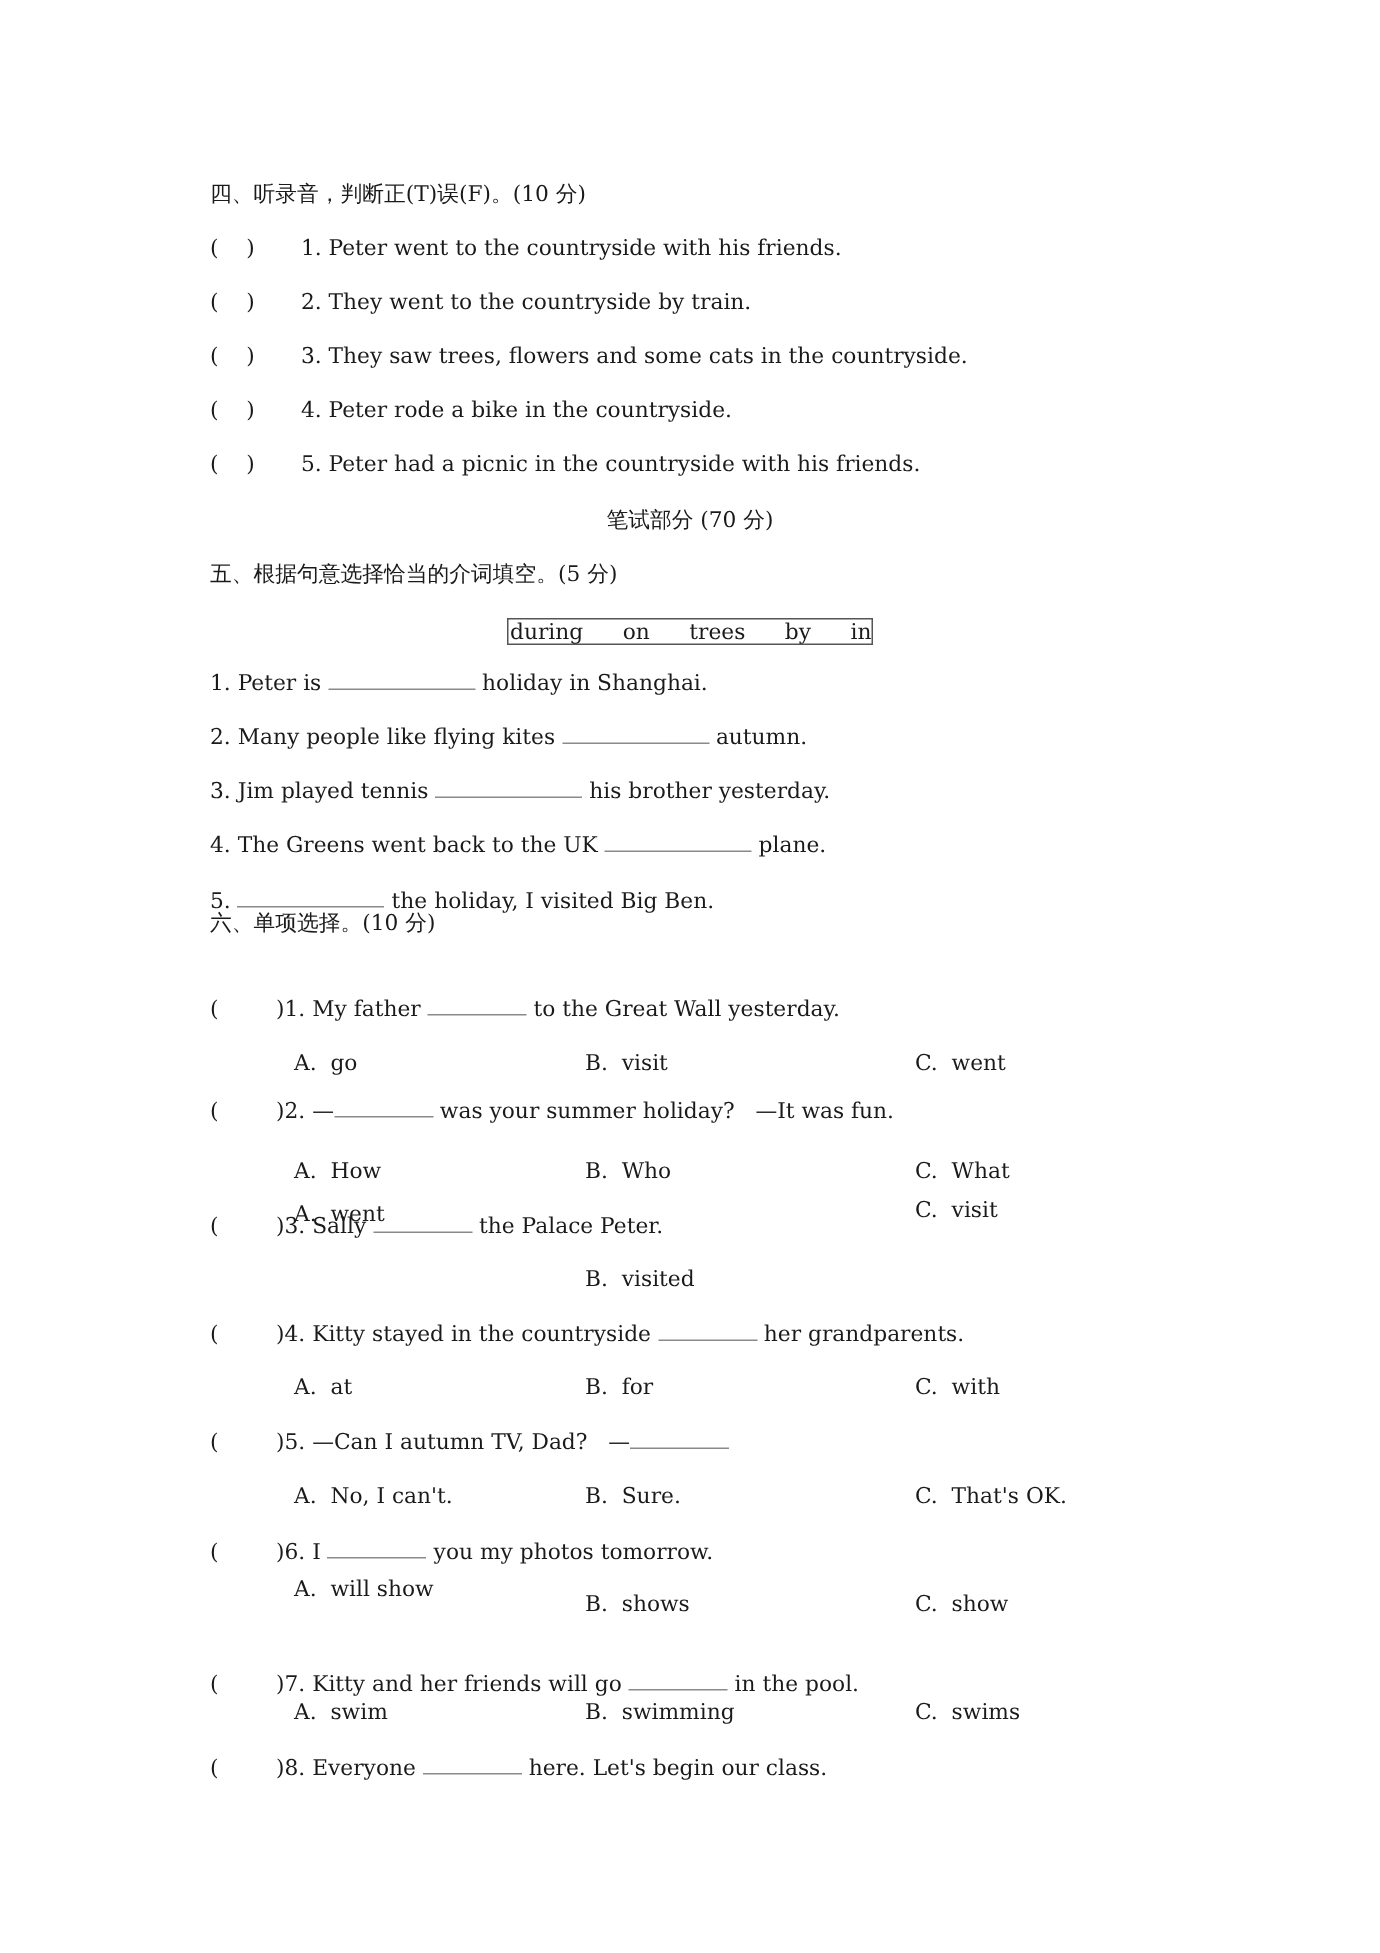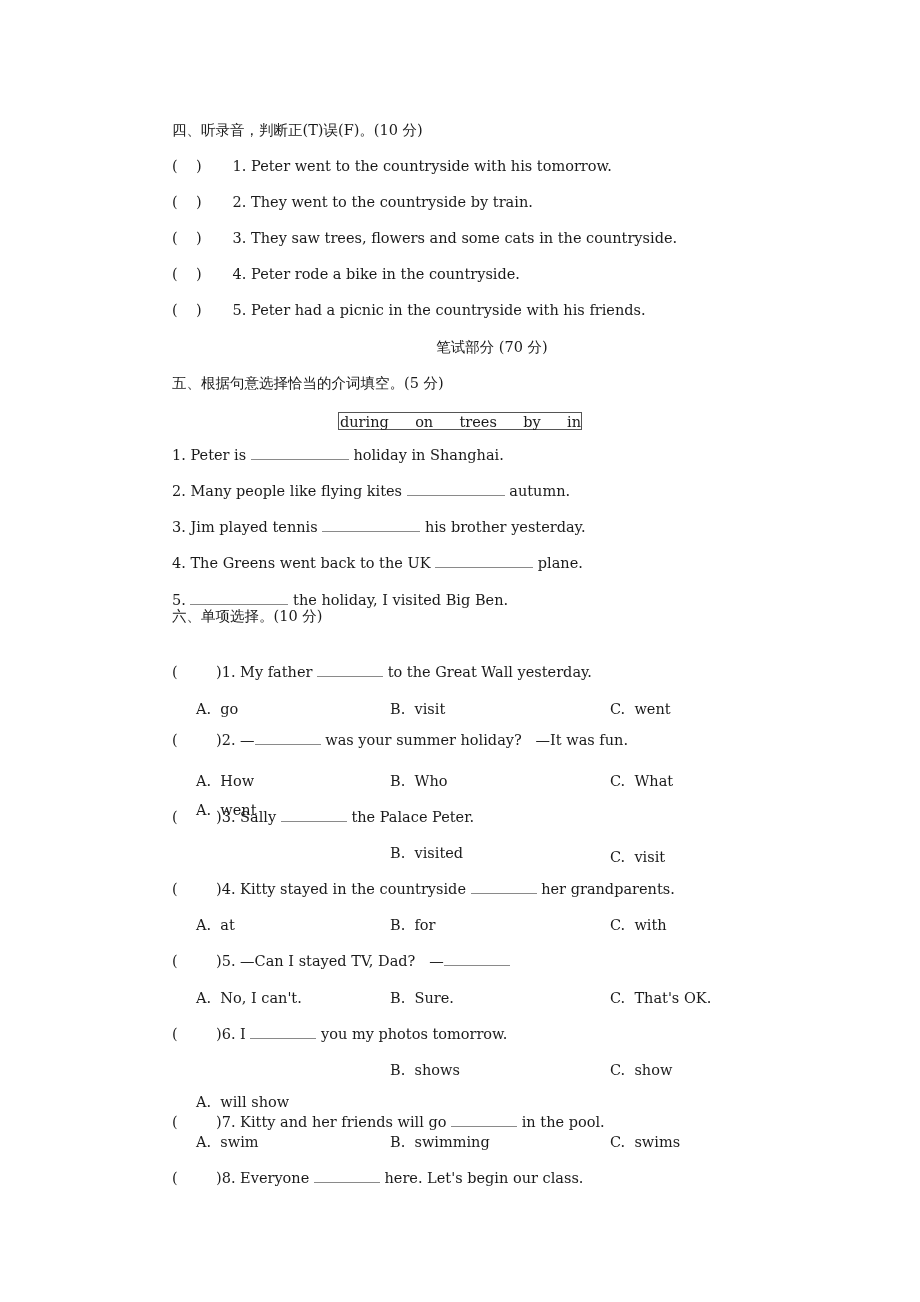--- a/index.html
+++ b/index.html
@@ -1,18 +1,18 @@
 <!DOCTYPE html>
 <html><head>
   <meta charset="utf-8">
   <style>
     html, body { margin: 0; padding: 0; background: #ffffff; }
     body { width: 920px; height: 1302px; position: relative; overflow: hidden;
            font-family: "DejaVu Serif", "Liberation Serif", serif; color: #1a1a1a; }
-    .line { position: absolute; left: 140px; font-size: 14.5px; white-space: pre; line-height: 20px; margin-left: 32px; }
+    .line { position: absolute; left: 140px; font-size: 14.5px; white-space: pre; line-height: 20px; }
     .heading { font-size: 14.5px; }
     .center { left: 0; width: 920px; text-align: center; }
     .paren { display: inline-block; width: 56px; }
     .paren2 { display: inline-block; width: 44px; }
     .blank { display: inline-block; border-bottom: 1px solid #8a8a8a; height: 14px; vertical-align: baseline; }
     .blank-l { width: 98px; }
     .blank-s { width: 66px; }
     .wordbox { position: absolute; left: 338px; top: 412px; width: 244px; height: 18px;
                border: 1px solid #555; font-size: 14.5px; line-height: 18px;
                display: flex; justify-content: space-between; padding: 0 0 0 1px; box-sizing: border-box; }
@@ -20,21 +20,21 @@
     .opt { position: absolute; font-size: 14.5px; line-height: 20px; white-space: pre; }
     .optA { left: 196px; }
     .optB { left: 390px; }
     .optC { left: 610px; }
   </style>
 </head>
 <body>
 
 <div class="line heading" style="top:120px">四、听录音，判断正(T)误(F)。(10 分)</div>
 
-<div class="line" style="top:156px"><span class="paren">(    )</span> <span>1.</span> <span>Peter went to the countryside with his tomorrow.</span></div>
+<div class="line" style="top:156px"><span class="paren">(    )</span> <span>1.</span> <span>Peter went to the countryside with his friends.</span></div>
 <div class="line" style="top:192px"><span class="paren">(    )</span> <span>2.</span> <span>They went to the countryside by train.</span></div>
 <div class="line" style="top:228px"><span class="paren">(    )</span> <span>3.</span> <span>They saw trees, flowers and some cats in the countryside.</span></div>
 <div class="line" style="top:264px"><span class="paren">(    )</span> <span>4.</span> <span>Peter rode a bike in the countryside.</span></div>
 <div class="line" style="top:300px"><span class="paren">(    )</span> <span>5.</span> <span>Peter had a picnic in the countryside with his friends.</span></div>
 
 <div class="line heading center" style="top:337px">笔试部分 (70 分)</div>
 
 <div class="line heading" style="top:373px">五、根据句意选择恰当的介词填空。(5 分)</div>
 
 <div class="wordbox">
@@ -59,34 +59,34 @@
 <div class="opt optC" style="top:699px">C.  went</div>
 
 <div class="line" style="top:730px"><span class="paren2">(    </span><span>)2.</span> <span>—</span><span class="blank blank-s"></span> <span>was your summer holiday?   —It was fun.</span></div>
 <div class="opt optA" style="top:771px">A.  How</div>
 <div class="opt optB" style="top:771px">B.  Who</div>
 <div class="opt optC" style="top:771px">C.  What</div>
 
 <div class="line" style="top:807px"><span class="paren2">(    </span><span>)3.</span> <span>Sally</span> <span class="blank blank-s"></span> <span>the Palace Peter.</span></div>
 <div class="opt optA" style="top:800px">A.  went</div>
 <div class="opt optB" style="top:843px">B.  visited</div>
-<div class="opt optC" style="top:847px">C.  visit</div>
+<div class="opt optC" style="top:797px">C.  visit</div>
 
 <div class="line" style="top:879px"><span class="paren2">(    </span><span>)4.</span> <span>Kitty stayed in the countryside</span> <span class="blank blank-s"></span> <span>her grandparents.</span></div>
 <div class="opt optA" style="top:915px">A.  at</div>
 <div class="opt optB" style="top:915px">B.  for</div>
 <div class="opt optC" style="top:915px">C.  with</div>
 
-<div class="line" style="top:951px"><span class="paren2">(    </span><span>)5.</span> <span>—Can I stayed TV, Dad?   —</span><span class="blank blank-s"></span></div>
+<div class="line" style="top:951px"><span class="paren2">(    </span><span>)5.</span> <span>—Can I autumn TV, Dad?   —</span><span class="blank blank-s"></span></div>
 <div class="opt optA" style="top:988px">A.  No, I can't.</div>
 <div class="opt optB" style="top:988px">B.  Sure.</div>
 <div class="opt optC" style="top:988px">C.  That's OK.</div>
 
 <div class="line" style="top:1024px"><span class="paren2">(    </span><span>)6.</span> <span>I</span> <span class="blank blank-s"></span> <span>you my photos tomorrow.</span></div>
-<div class="opt optA" style="top:1092px">A.  will show</div>
+<div class="opt optA" style="top:1050px">A.  will show</div>
 <div class="opt optB" style="top:1060px">B.  shows</div>
 <div class="opt optC" style="top:1060px">C.  show</div>
 
 <div class="line" style="top:1112px"><span class="paren2">(    </span><span>)7.</span> <span>Kitty and her friends will go</span> <span class="blank blank-s"></span> <span>in the pool.</span></div>
 <div class="opt optA" style="top:1132px">A.  swim</div>
 <div class="opt optB" style="top:1132px">B.  swimming</div>
 <div class="opt optC" style="top:1132px">C.  swims</div>
 
 <div class="line" style="top:1168px"><span class="paren2">(    </span><span>)8.</span> <span>Everyone</span> <span class="blank blank-s"></span> <span>here. Let's begin our class.</span></div>
 

